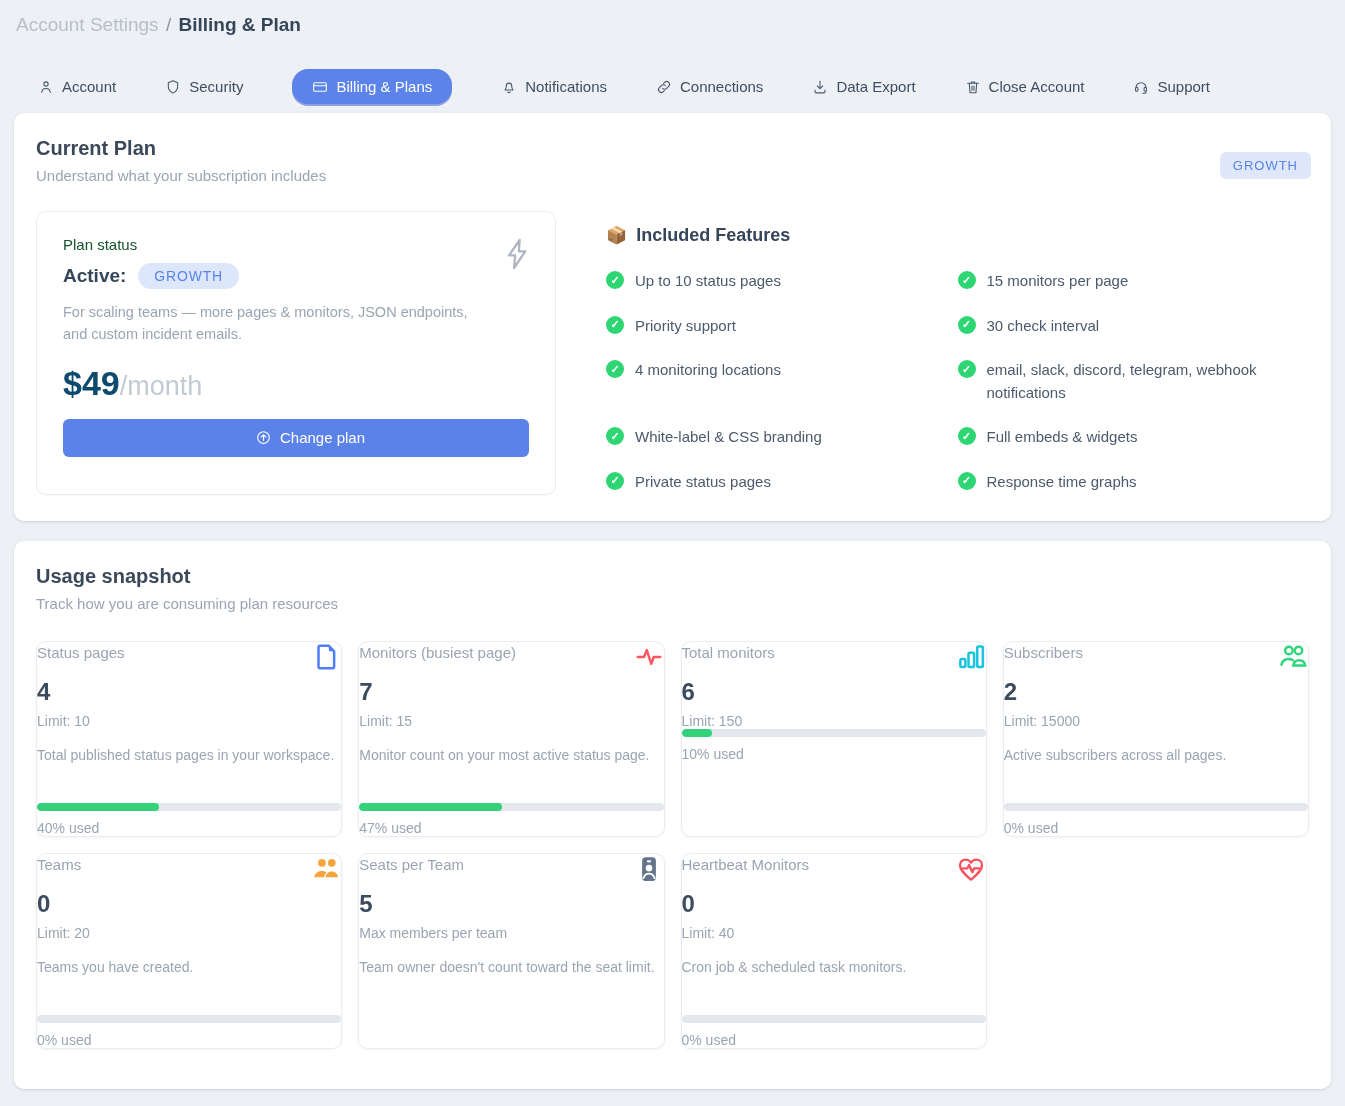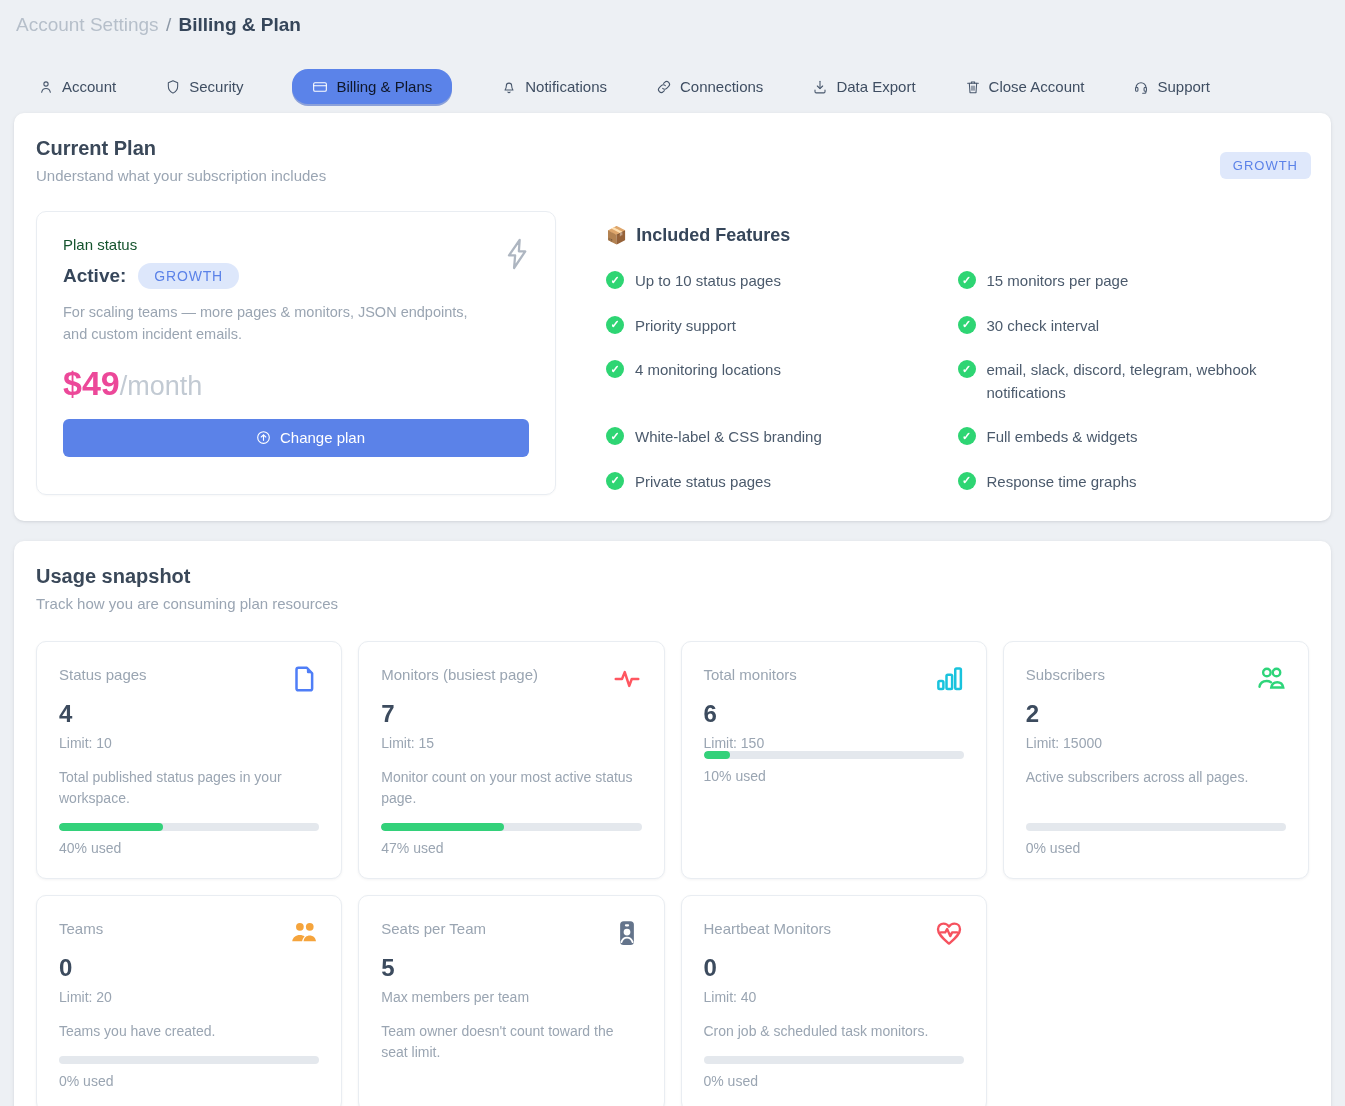--- a/index.html
+++ b/index.html
@@ -15,21 +15,21 @@
   .breadcrumb .section { color:#b6bfca;text-align:center; }
   .breadcrumb .sep { color:#8b97a5; margin:0 2px; }
   .breadcrumb .page { color:#36465a; font-weight:700; }
 
   
   .tabs { display:flex; align-items:flex-start; gap:49px; margin:33px 0 0 38px; }
   .tab { display:flex; align-items:center; gap:8px; font-size:15px; color:#3f4e62;
          padding:9px 0; cursor:pointer; white-space:nowrap; }
   .tab svg { width:16px; height:16px; stroke:#47566b; fill:none; stroke-width:1.6;
              stroke-linecap:round; stroke-linejoin:round; }
-  .tab.active { background:#5b83e9; color:#0f172a; border-radius:16px; padding:9px 20px;
+  .tab.active { background:#5b83e9; color:#ffffff; border-radius:16px; padding:9px 20px;
                 box-shadow:0 2px 0 rgba(60,96,195,.55); }
   .tab.active svg { stroke:#fff; }
 
   
   .panel { background:#fff; border-radius:10px; margin:0 14px;
            box-shadow:0 1px 2px rgba(16,24,40,.05), 0 1px 4px rgba(16,24,40,.08);
            position:relative; }
   .panel-1 { margin-top:9px; padding:24px 22px 26px 22px; min-height:405px; }
   .panel-2 { margin-top:20px; padding:24px 22px 22px 22px; min-height:548px; }
   .panel-title { font-size:20px; font-weight:700; color:#3a4859; }
@@ -41,21 +41,21 @@
   .plan-row { display:flex; margin-top:27px; }
   .plan-card { width:520px; min-height:284px; border:1px solid #e9edf2; border-radius:10px;
                padding:24px 26px; position:relative; box-shadow:0 1px 2px rgba(16,24,40,.03); }
   .plan-label { font-size:15px; color:#14532d; }
   .plan-active-row { display:flex; align-items:center; gap:12px; margin-top:10px; }
   .plan-active { font-size:19px; font-weight:700; color:#36465a; }
   .plan-pill { background:#dde7fb; color:#5b82e8; font-size:14px; letter-spacing:.8px;
                padding:5px 16px; border-radius:999px; }
   .plan-desc { font-size:14.5px; color:#9aa5b2; line-height:1.55; margin-top:12px; max-width:420px; }
   .plan-price-row { margin-top:18px; }
-  .plan-price { font-size:34px; font-weight:700; color:#ec4899; }
+  .plan-price { font-size:34px; font-weight:700; color:#0c4a6e; }
   .plan-period { font-size:27px; color:#c2cad3; font-weight:400; }
   .change-btn { margin-top:16px; width:100%; height:38px; background:#5b82e8; color:#fff;
                 font-size:15px; border:none; border-radius:6px; display:flex; align-items:center;
                 justify-content:center; gap:8px; cursor:pointer;
                 font-family:"Liberation Sans", sans-serif;padding-left:28px; }
   .change-btn svg { width:17px; height:17px; stroke:#fff; fill:none; stroke-width:1.6;
                     stroke-linecap:round; stroke-linejoin:round; }
   .bolt { position:absolute; top:24px; right:22px; }
   .bolt svg { width:32px; height:36px; stroke:#aeb6c1; fill:none; stroke-width:1.7;
               stroke-linejoin:round; }
@@ -70,21 +70,21 @@
   .feature { display:flex; gap:11px; font-size:15px; color:#4b5a6c; line-height:1.5;
              padding-right:40px; }
   .chk { flex:0 0 18px; width:18px; height:18px; border-radius:50%; background:#2ed573;
          position:relative; margin-top:1px; }
   .chk::after { content:"✓"; position:absolute; left:0; top:0; width:18px; height:18px;
                 color:#fff; font-size:11px; font-weight:700; display:flex;
                 align-items:center; justify-content:center; }
 
   
   .ucards { display:grid; grid-template-columns:repeat(4,1fr); gap:16px; margin-top:29px; }
-  .ucard { border:1px solid #e9edf2; border-radius:10px; padding:22px;
+  .ucard { border:1px solid #e9edf2; border-radius:10px; 
            box-shadow:0 1px 3px rgba(16,24,40,.05); display:flex; flex-direction:column;
            min-height:196px; background:#fff; }
   .ucard-top { display:flex; justify-content:space-between; align-items:flex-start; }
   .ucard-label { font-size:15px; color:#9aa5b2; padding-top:2px; }
   .ucard-icon svg { width:30px; height:30px; }
   .ucard-value { font-size:24px; font-weight:700; color:#3c4b5e; margin-top:2px; }
   .ucard-limit { font-size:14px; color:#9aa5b2; margin-top:7px; }
   .ucard-desc { font-size:14px; color:#9aa5b2; line-height:1.5; margin-top:16px; flex:1;
                 padding-bottom:14px; }
   .bar-track { height:8px; border-radius:99px; background:#e4e8ed; overflow:hidden; }

